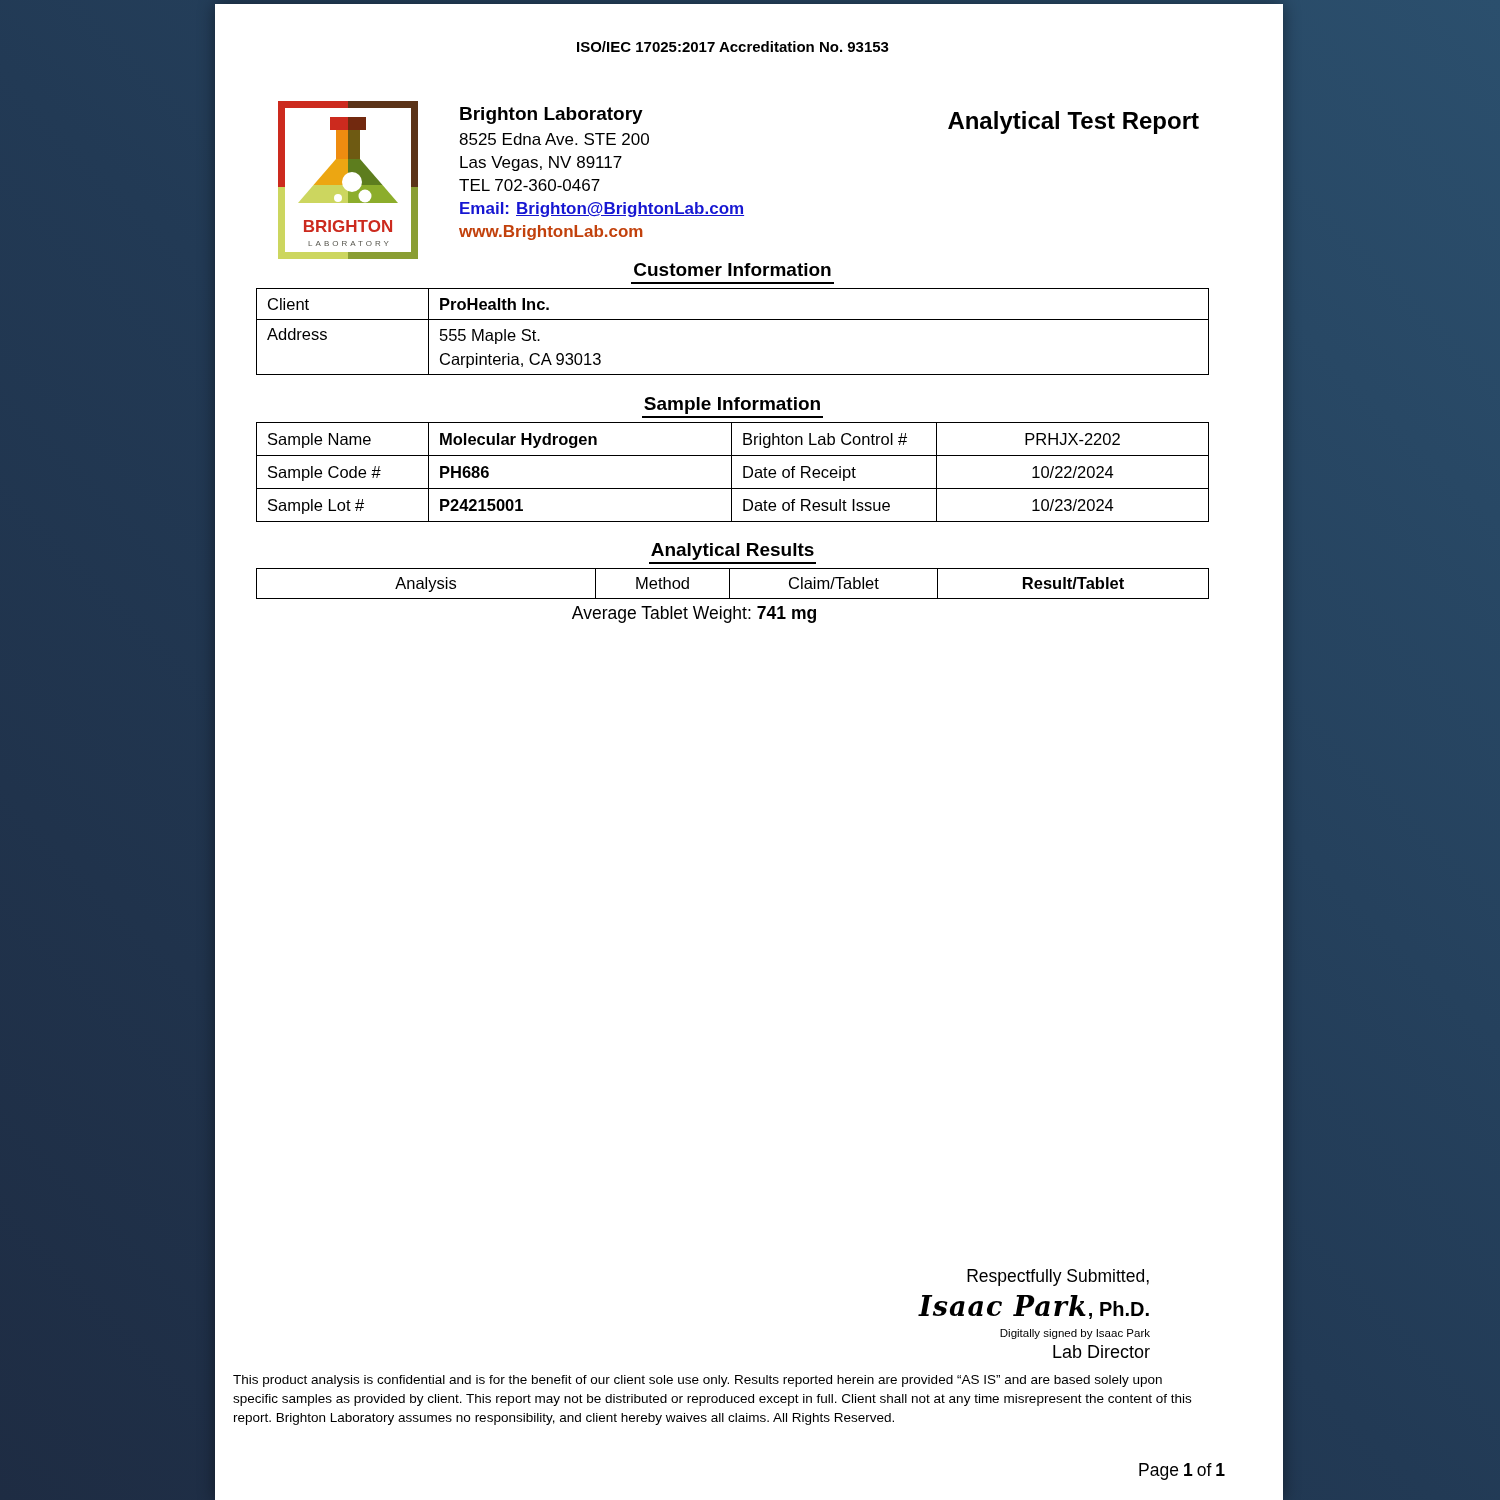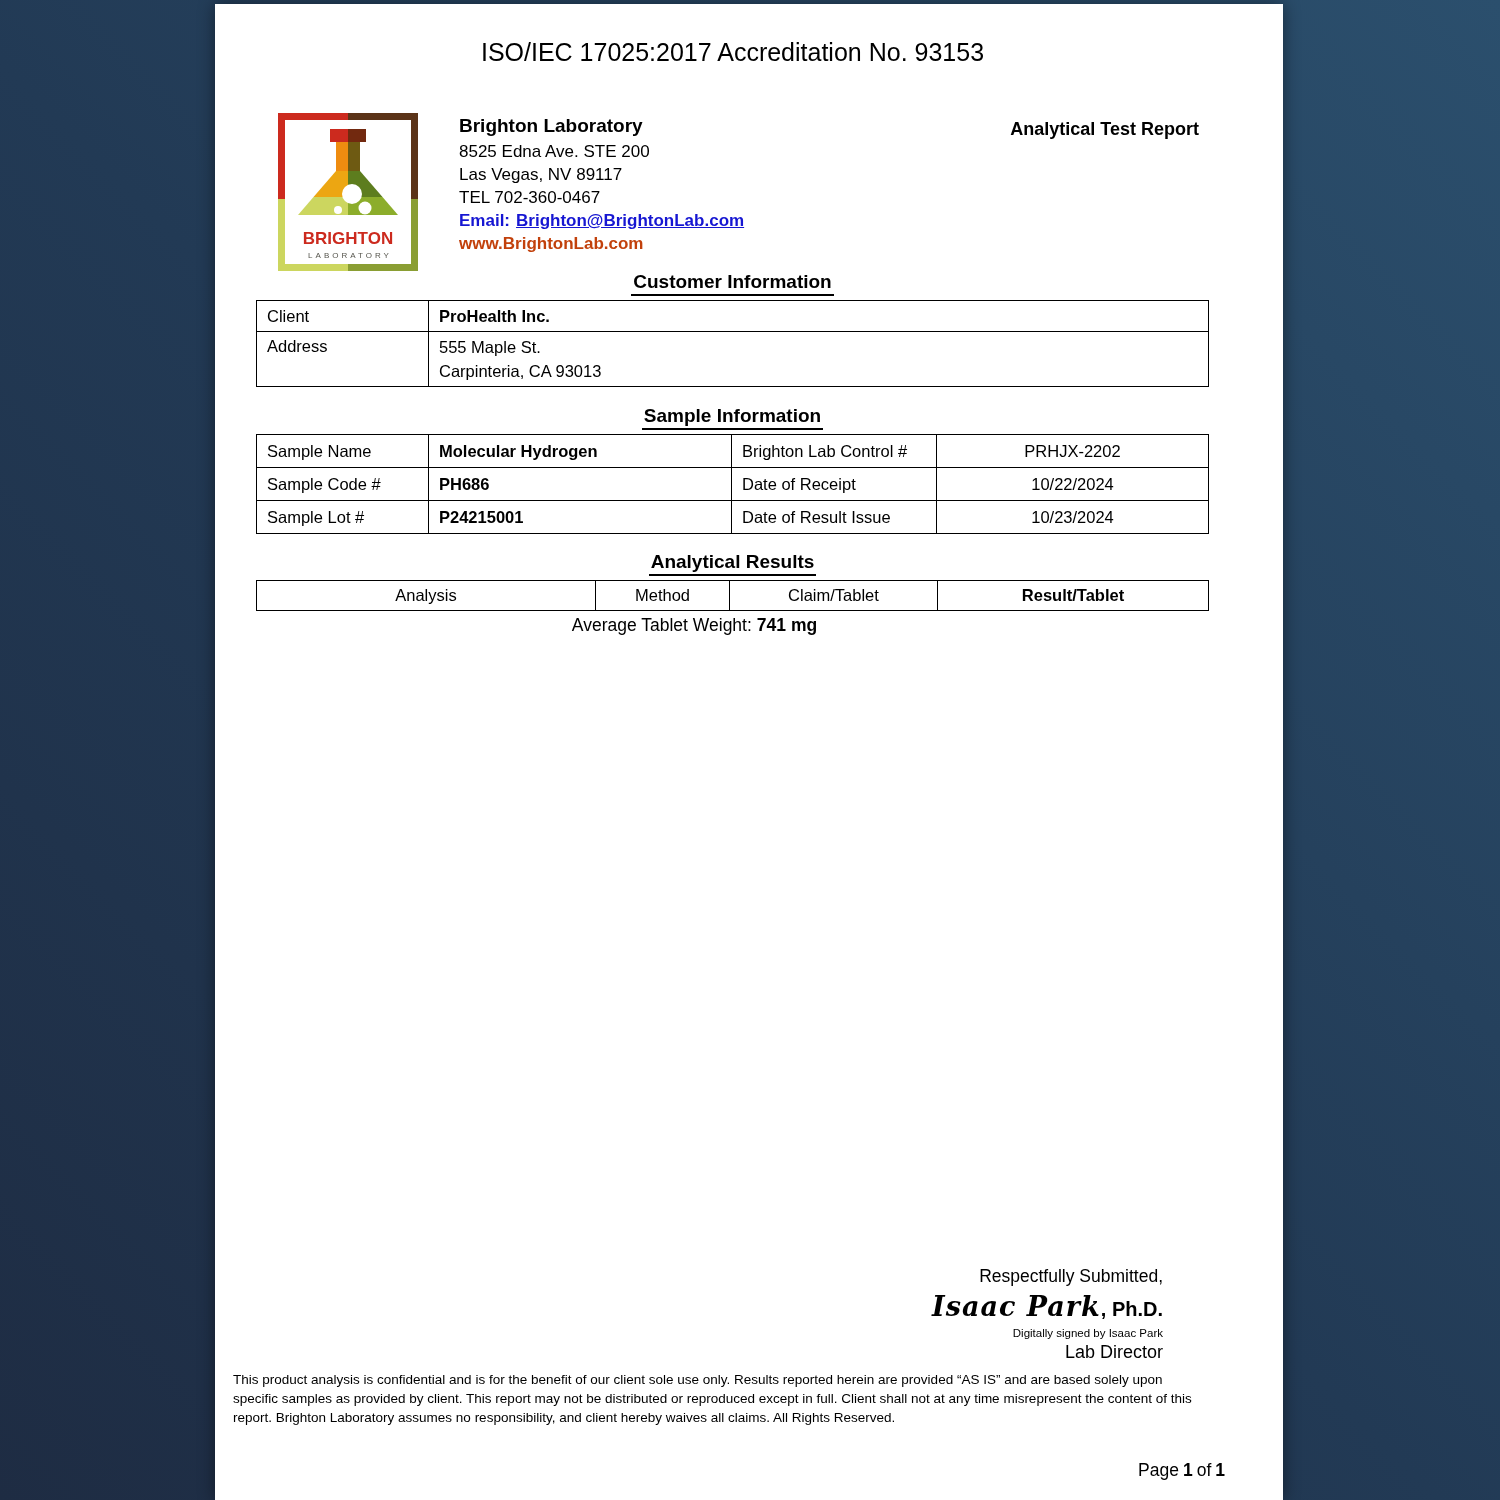--- a/index.html
+++ b/index.html
@@ -10,50 +10,50 @@
     background:linear-gradient(45deg,#1e2c43 0%,#223a55 48%,#2b4f6d 100%);
     overflow:hidden;
     color:#000;
   }
   .page {
     position:absolute; left:215px; top:4px; width:1068px; height:1496px;
     background:#ffffff; box-shadow:0 0 16px rgba(0,0,0,.45);
   }
   .inner { padding:0 74px 0 41px; }
 
-  .iso-header { margin-top:34px; text-align:center; font-size:25px; font-weight:normal; }
+  .iso-header { margin-top:34px; text-align:center; font-size:15px; font-weight:bold; }
 
   .header-row { display:flex; align-items:flex-start; margin-top:46px; }
   .logo-box { width:140px; height:158px; margin-left:22px; flex:0 0 auto;border-radius:32px; }
   .lab-info { margin-left:41px; font-size:17px; line-height:23px; }
   .lab-name { font-size:19px; font-weight:bold; line-height:25px; margin-bottom:2px; }
   .email-line { color:#1616d2; font-weight:bold; }
   .email-label { margin-right:6px; }
   .email-link { color:#1616d2; text-decoration:underline; }
   .website-link { color:#c2410c; font-weight:bold; text-decoration:none; display:inline-block; }
-  .report-title { margin-left:auto; margin-right:10px; margin-top:6px; font-size:18px; font-weight:bold; white-space:nowrap; }
+  .report-title { margin-left:auto; margin-right:10px; margin-top:6px; font-size:24px; font-weight:bold; white-space:nowrap; }
 
   .section-title-wrap { text-align:center; }
   .mt-cust { margin-top:0; }
   .mt-samp { margin-top:18px; }
   .mt-res  { margin-top:17px; }
   .section-title { display:inline-block; font-size:19px; font-weight:bold; border-bottom:2.5px solid #000; padding:0 2px 1px 2px; }
 
   table { border-collapse:collapse; width:100%; table-layout:fixed; margin-top:4px; }
   td { border:1.5px solid #000; font-size:16.5px; padding:3px 8px 3px 10px; overflow:hidden; }
   .bold { font-weight:bold;margin-top:43px; }
   .center { text-align:center; padding-left:4px; padding-right:4px; }
   .row-31 { height:31px; } .row-33 { height:33px; } .row-54 { height:54px; }
   .row-30 { height:30px; } .row-34 { height:34px; }
   .addr-line { display:block; line-height:24px; }
 
   .avg-line { margin-top:4px; padding-right:76px; text-align:center; font-size:17.5px; }
   .avg-label { margin-right:5px; }
 
-  .signature-block { position:absolute; right:120px; top:1262px; text-align:right; }
+  .signature-block { position:absolute; right:133px; top:1262px; text-align:right; }
   .sig-line1 { font-size:17.5px; }
   .sig-line2 { margin-top:4px; white-space:nowrap; }
   .sig-script { font-family:"DejaVu Serif",serif; font-style:italic; font-weight:bold; font-size:27px; letter-spacing:1px; }
   .sig-suffix { font-size:20px; font-weight:bold; }
   .sig-digital { font-size:11.5px; margin-top:5px; }
   .sig-role { font-size:18px; margin-top:3px; }
 
   .disclaimer { position:absolute; left:18px; top:1366px; width:968px; font-size:13.5px; line-height:19px; }
 
   .page-footer { position:absolute; right:58px; top:1456px; font-size:17.5px; }

